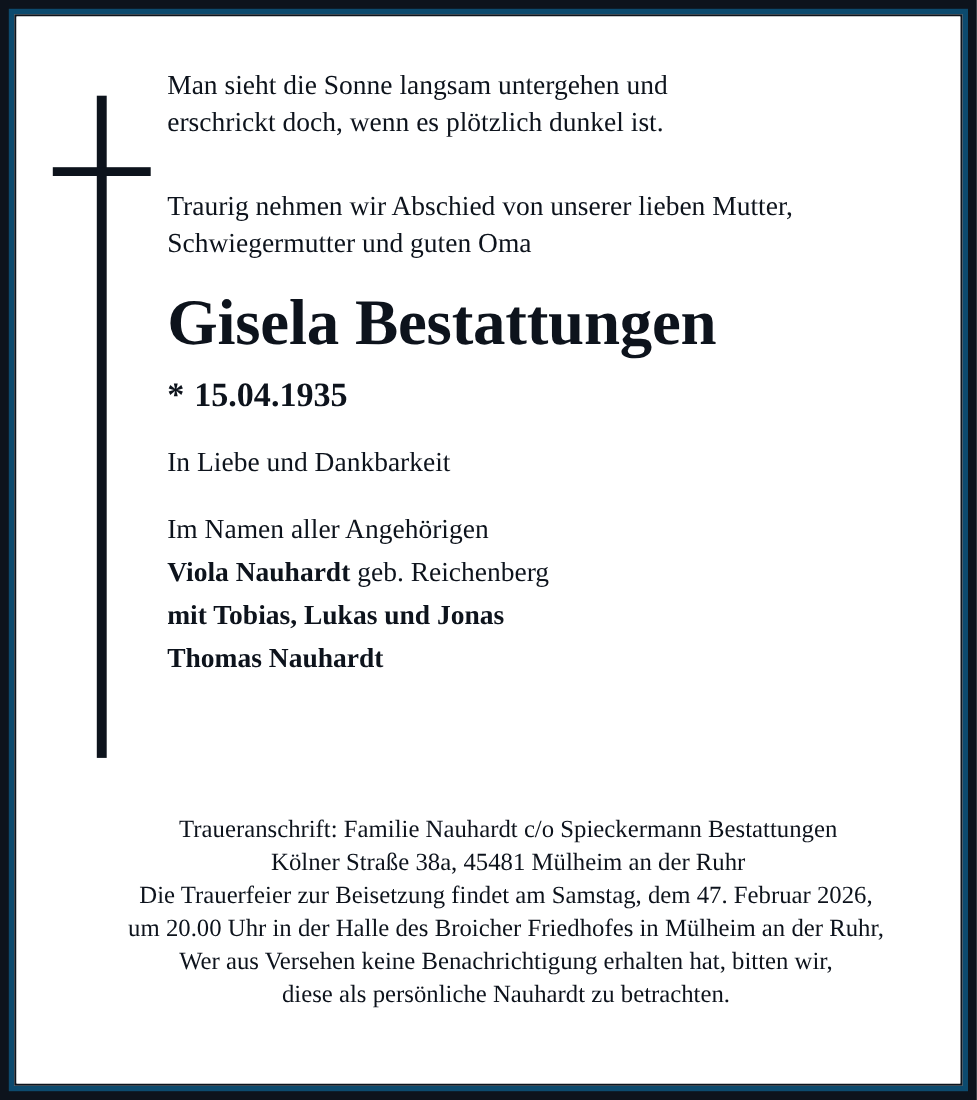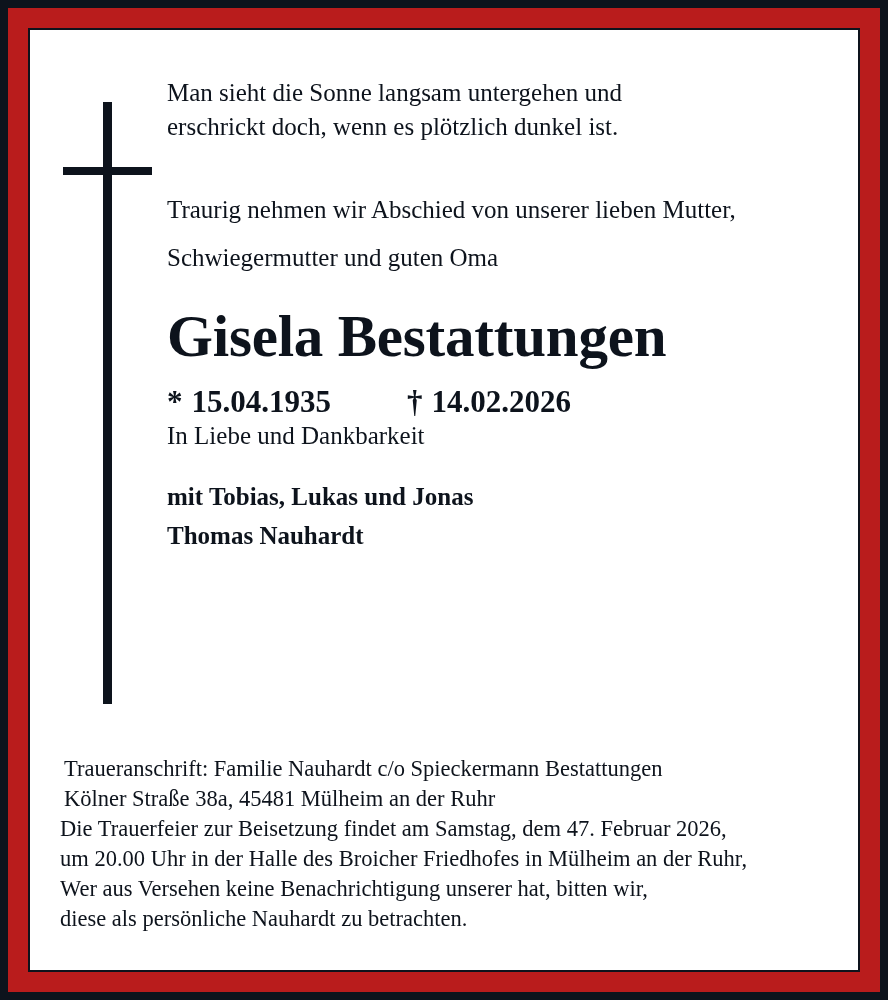--- a/index.html
+++ b/index.html
@@ -21,22 +21,22 @@
     box-sizing: border-box;
     width: 888px;
     height: 1000px;
     background: #0d131c;          
     padding: 8px;                  
   }
   .notice-gap {
     box-sizing: border-box;
     width: 100%;
     height: 100%;
-    background: #b91c1c;           
-    padding: 20px;
+    background: #0c4a6e;           
+    padding: 5px;
   }
   .notice-inner {
     box-sizing: border-box;
     width: 100%;
     height: 100%;
     background: #ffffff;
     border: 2px solid #0d131c;     
     position: relative;
   }
 
@@ -82,21 +82,21 @@
 
   .quote {
     font-size: 25px;
     line-height: 34px;
     white-space: pre-line;
   }
 
   .lead {
     margin-top: 42px;
     font-size: 25px;
-    line-height: 48px;
+    line-height: 34px;
     white-space: pre-line;
   }
 
   .deceased-name {
     margin-top: 20px;
     font-size: 59px;
     font-weight: bold;
     line-height: 68px;
     letter-spacing: -0.2px;
     white-space: nowrap;
@@ -114,20 +114,21 @@
     font-size: 31px;
     font-weight: bold;
     line-height: 34px;
     display: flex;
     align-items: baseline;
   }
   .date-birth { width: 240px; }
   .date-sym { margin-right: 9px; }
 
   .devotion {
+    margin-top: 28px;
     font-size: 25px;
     line-height: 34px;
   }
 
   .family {
     margin-top: 24px;
     font-size: 25px;
     line-height: 39px;
   }
   .family .reg { font-weight: normal; }
@@ -136,21 +137,21 @@
   
   .footer {
     position: absolute;
     left: 30px;
     top: 724px;
     width: 830px;
     font-size: 22.5px;
     line-height: 30px;
   }
   .footer .indent { padding-left: 4px; }
-  .footer-group { margin: 0; }
+  .footer-group { margin: 0; text-align: center; }
   .footer-group + .footer-group { margin-top: 0; }
 </style>
 </head>
 <body>
 
 <div class="notice">
   <div class="notice-gap">
     <div class="notice-inner">
       <div class="sheet">
 
@@ -167,49 +168,50 @@
           <div class="lead">Traurig nehmen wir Abschied von unserer lieben Mutter,
 Schwiegermutter und guten Oma</div>
 
           <div class="deceased-name">Gisela Bestattungen</div>
 
 
           <div class="dates">
             <span class="date-birth">
               <span class="date-sym">*</span><span>15.04.1935</span>
             </span>
-            <span>
-              <span class="date-sym">†</span><span>14.02.2026</span>
-            </span>
           </div>
 
           <div class="devotion">In Liebe und Dankbarkeit</div>
 
           <div class="family">
+            <div class="reg">Im Namen aller Angehörigen</div>
+            <div>
+              <span class="bold">Viola Nauhardt</span><span class="reg"> geb. Reichenberg</span>
+            </div>
             <div>
               <span class="bold">mit Tobias, Lukas und Jonas</span><span class="reg"></span>
             </div>
             <div>
               <span class="bold">Thomas Nauhardt</span><span class="reg"></span>
             </div>
           </div>
 
         </div>
 
         <div class="footer">
           <div class="footer-group">
             <div class="indent">Traueranschrift: Familie Nauhardt c/o Spieckermann Bestattungen</div>
             <div class="indent">Kölner Straße 38a, 45481 Mülheim an der Ruhr</div>
           </div>
           <div class="footer-group">
             <div>Die Trauerfeier zur Beisetzung findet am Samstag, dem 47. Februar 2026,</div>
             <div>um 20.00 Uhr in der Halle des Broicher Friedhofes in Mülheim an der Ruhr,</div>
           </div>
           <div class="footer-group">
-            <div>Wer aus Versehen keine Benachrichtigung unserer hat, bitten wir,</div>
+            <div>Wer aus Versehen keine Benachrichtigung erhalten hat, bitten wir,</div>
             <div>diese als persönliche Nauhardt zu betrachten.</div>
           </div>
         </div>
 
       </div>
     </div>
   </div>
 </div>
 
 </body></html>

